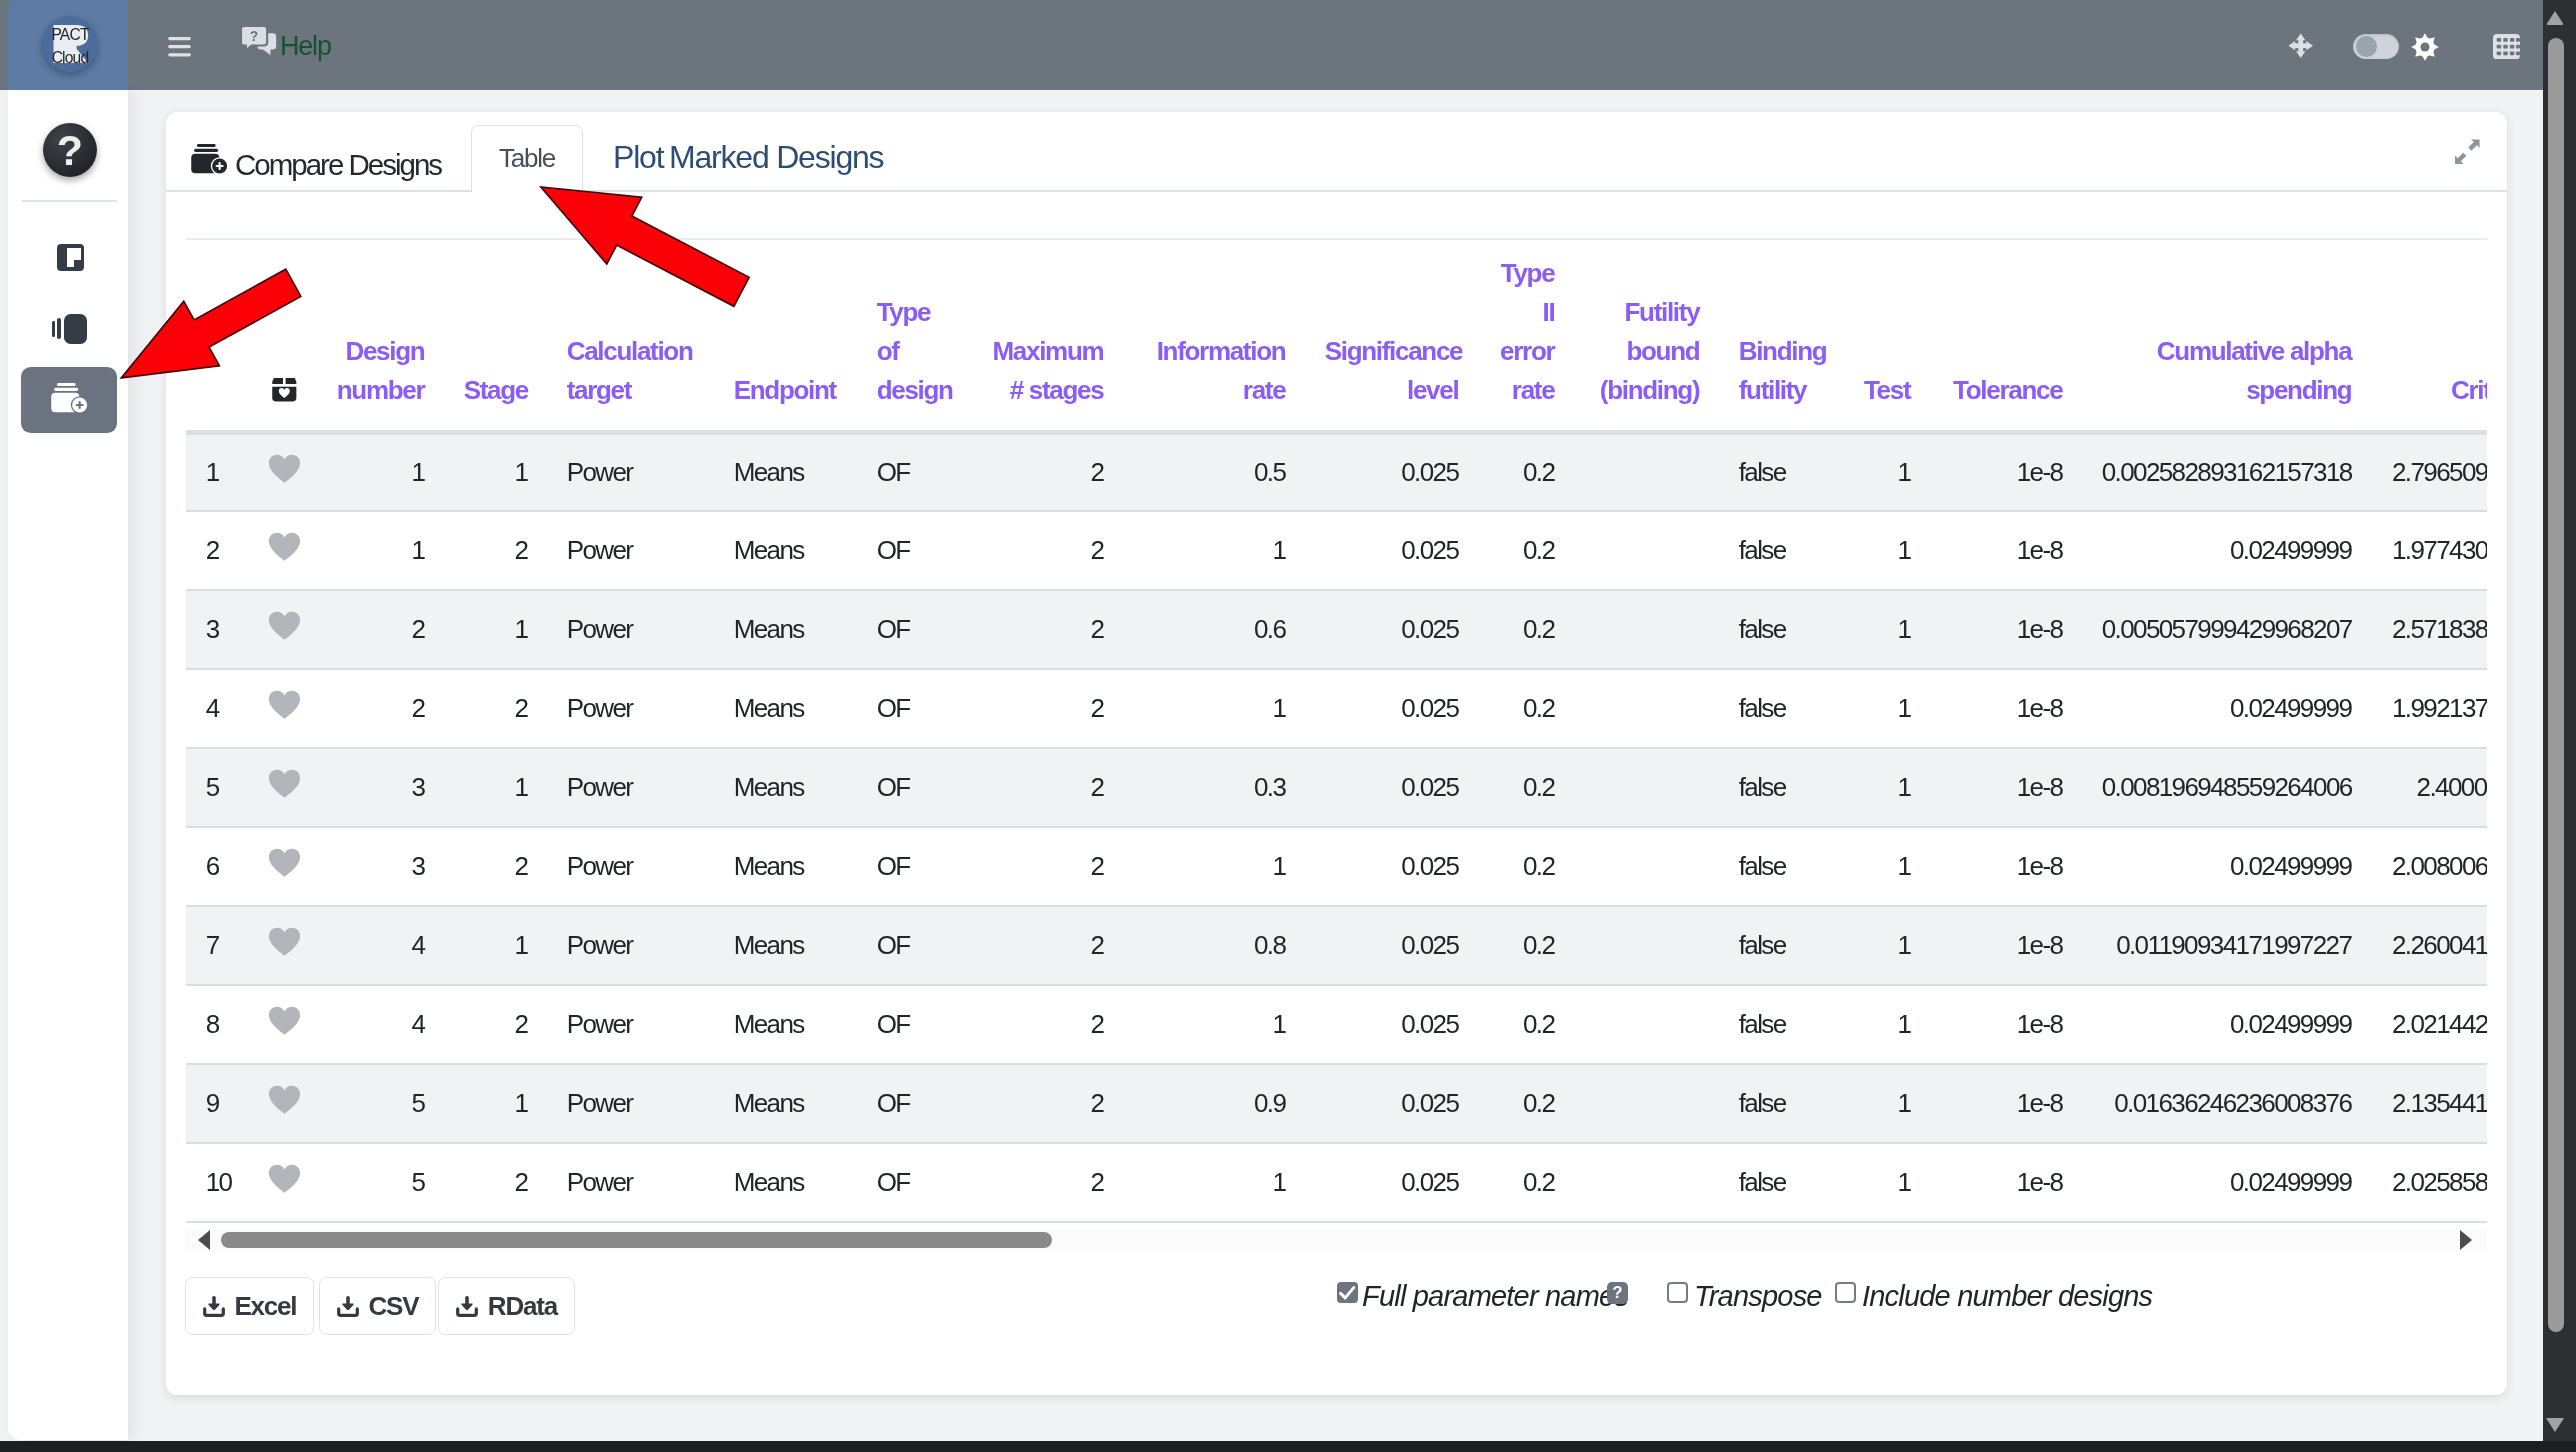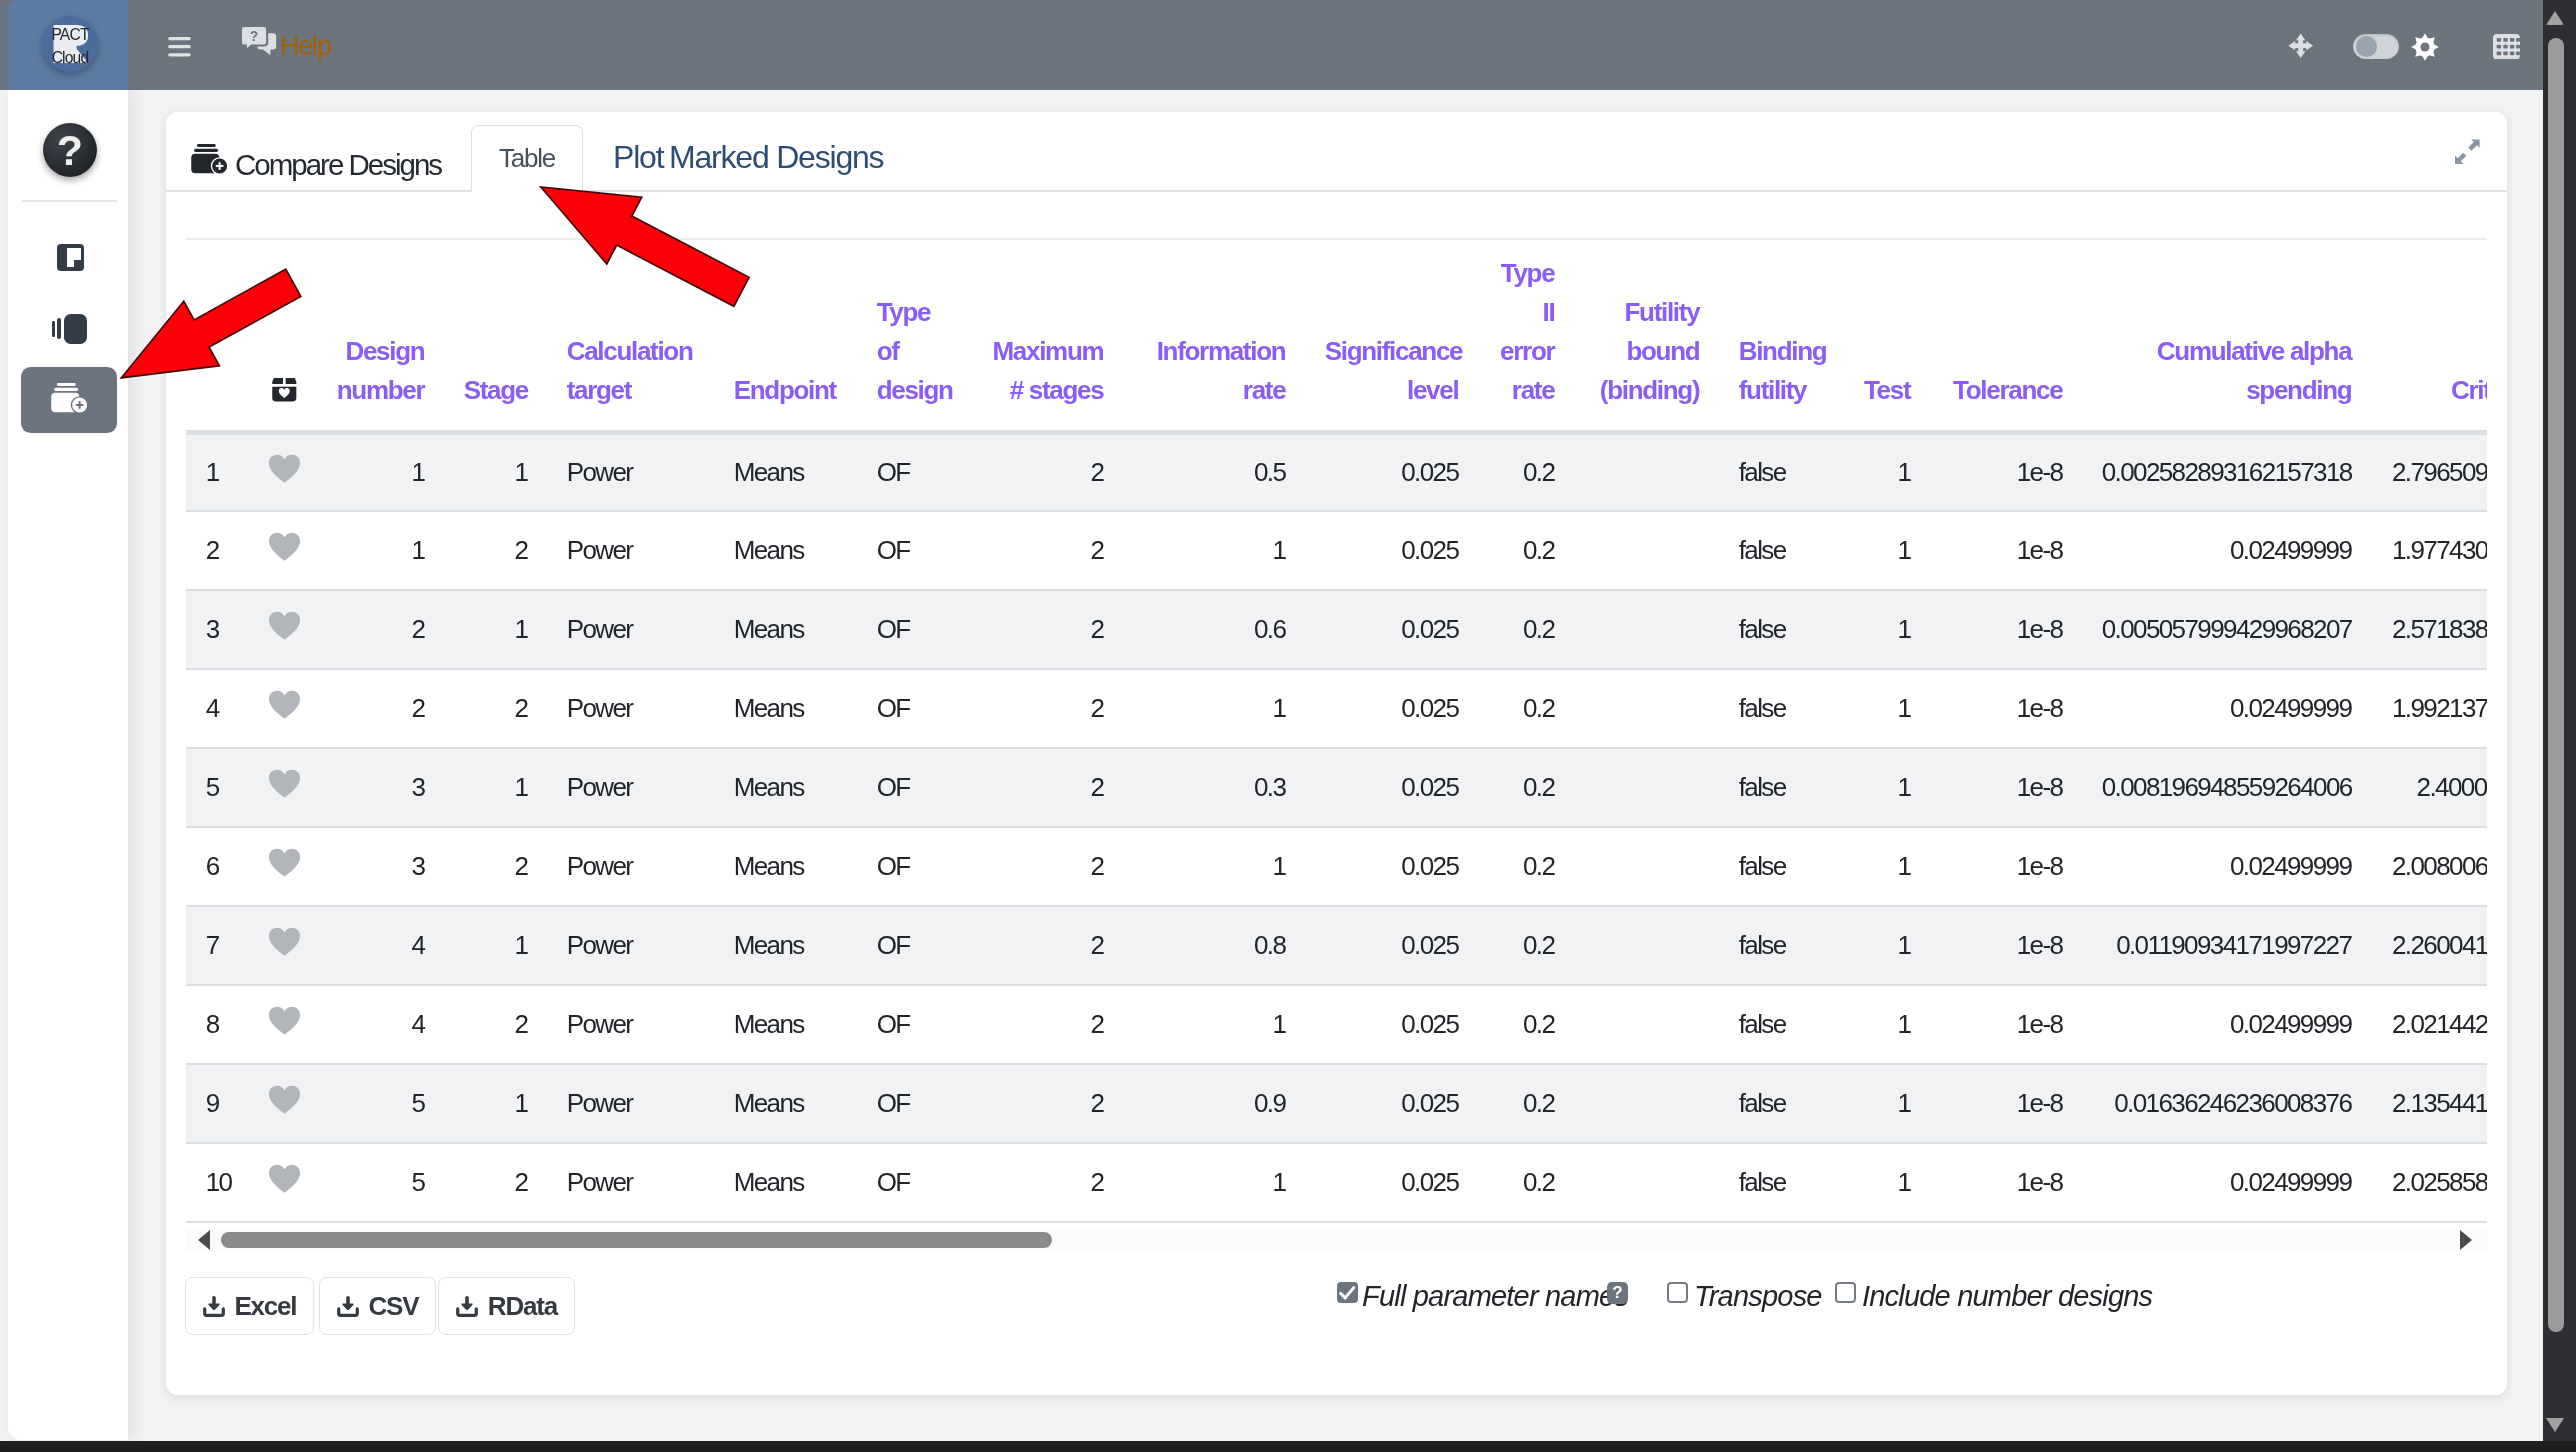--- a/index.html
+++ b/index.html
@@ -27,21 +27,21 @@
 .l { text-align:left; } .r { text-align:right; } td.c { text-align:center; padding:0; } th.c { text-align:center; }
 .lv { text-align:left; padding-left:21px; white-space:nowrap; overflow:visible; }
 #hsc { left:186px; top:1229px; width:2301px; height:23px; background:#fbfbfc; }
 #hthumb { left:221px; top:1232px; width:831px; height:16.4px; background:#8a8a8a; border-radius:8.2px; }
 .btn { top:1277px; height:58px; background:#fff; border:1.6px solid #dfe3e7; border-radius:7.4px; font-size:26px; font-weight:bold; letter-spacing:-1.2px; color:#343a40; display:flex; align-items:center; justify-content:center; gap:9.8px; }
 .cb { top:1282px; width:21px; height:21px; border-radius:4.1px; }
 .cbu { background:#fff; border:2.5px solid #767c83; }
 .cbc { background:#6c757d; display:flex; align-items:center; justify-content:center; }
 .cblab { top:1278px; height:36px; line-height:36px; font-size:29px; letter-spacing:-0.8px; color:#212529;font-style:italic; }
 .qbadge { left:1607px; top:1282px; width:21px; height:22px; background:#6c757d; border-radius:4.9px; color:#fff; font-size:17px; font-weight:bold; text-align:center; line-height:22px; }
-#helptext { left:280px; top:24.6px; height:43px; line-height:43px; font-size:27px; letter-spacing:-1.2px; color:#a16207; }
+#helptext { left:280px; top:24.6px; height:43px; line-height:43px; font-size:27px; letter-spacing:-1.2px; color:#14532d; }
 </style></head>
 <body>
 <div class="abs" id="topbar"></div>
 <div class="abs" id="pagebg"></div>
 <div class="abs" id="card"></div>
 <div class="abs" id="navline"></div>
 <div class="abs" id="title">Compare Designs</div>
 <div class="abs" style="left:191px;top:144px;width:38px;height:31px"><svg width="38" height="31" viewBox="0 0 46 38">
 <rect x="7" y="0" width="23" height="3.6" rx="1.8" fill="#23272c"></rect>
 <rect x="3.5" y="5.8" width="29.5" height="4" rx="2" fill="#23272c"></rect>

